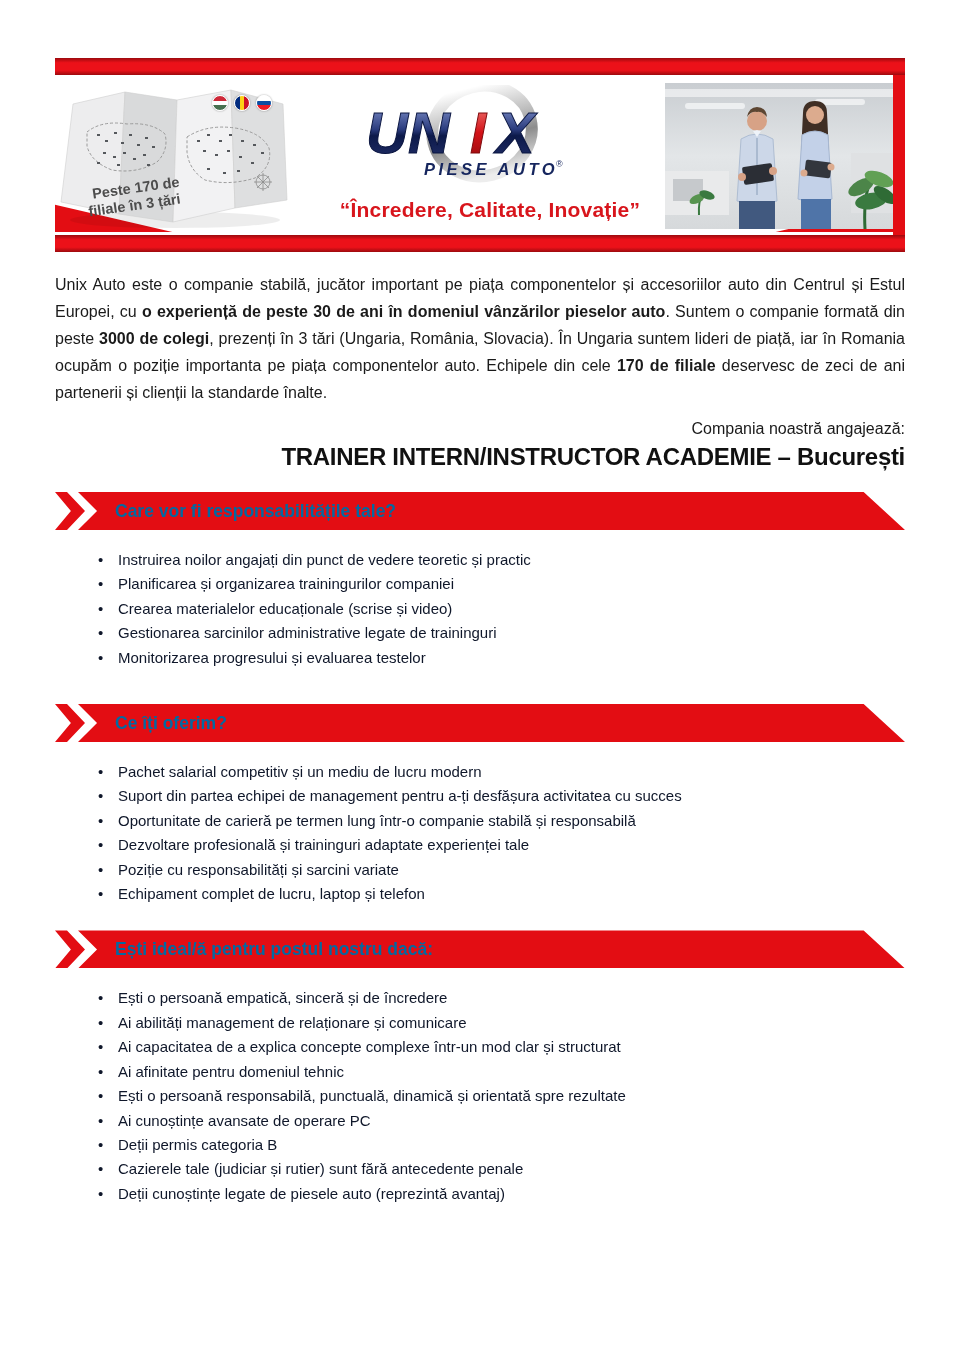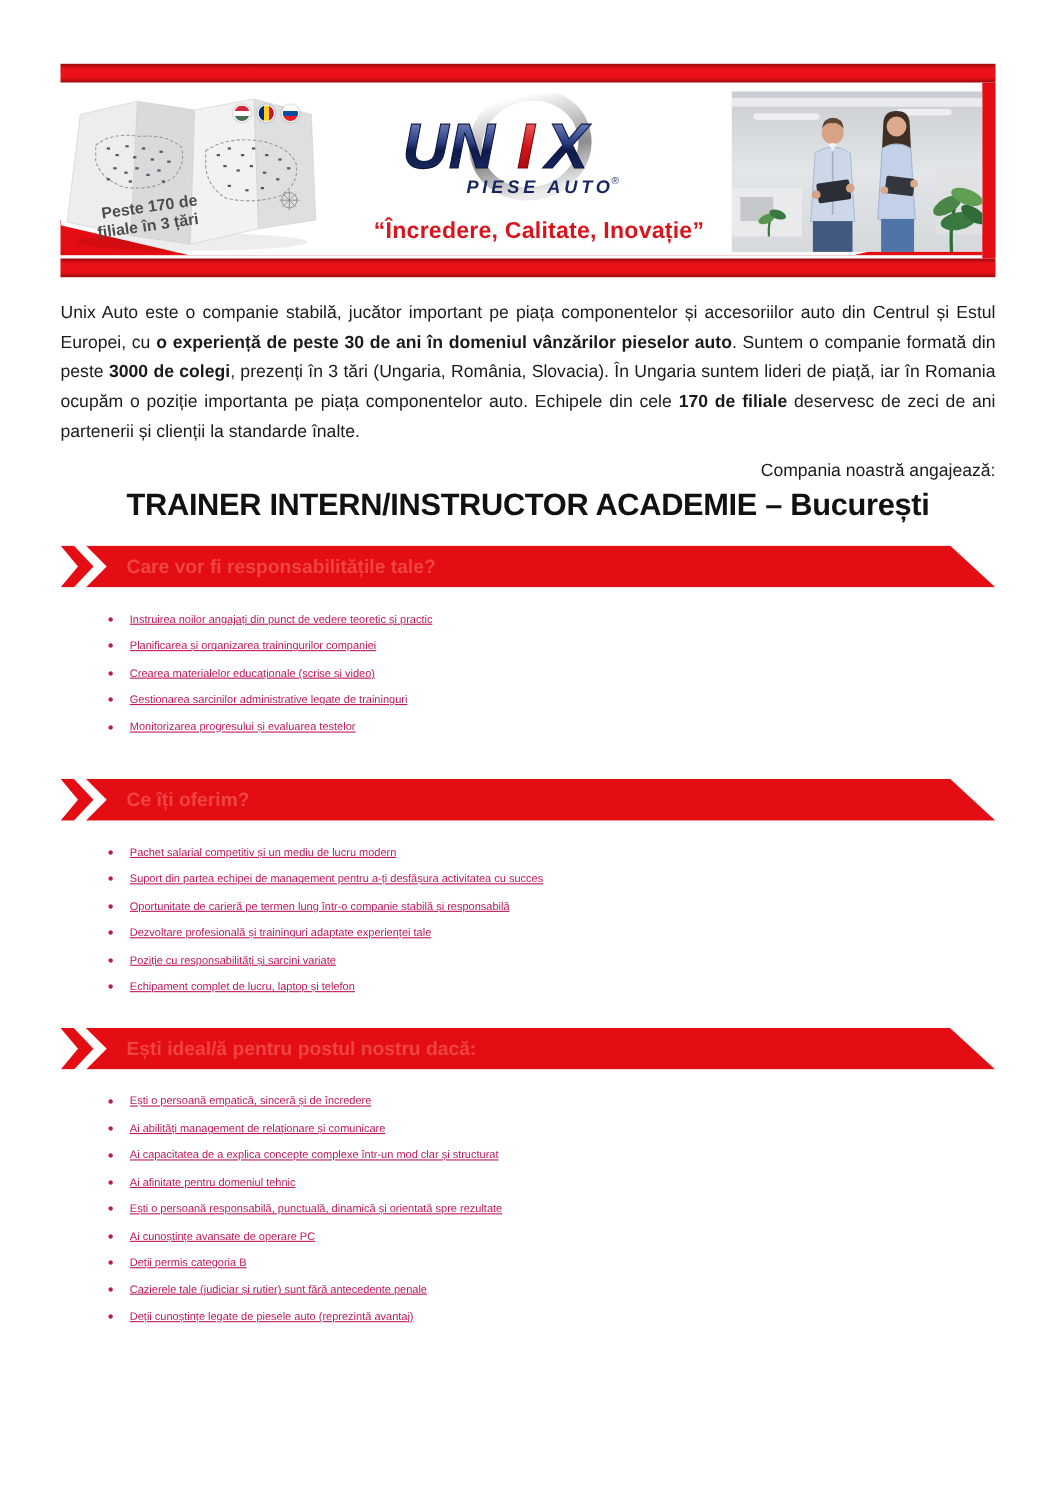--- a/index.html
+++ b/index.html
@@ -55,51 +55,50 @@
   
   .intro {
     margin-top:19px;
     font-size:16px; line-height:27px;
     text-align:justify;
   }
   .intro b { font-weight:bold; }
   .hiring { margin-top:14px; font-size:16px; text-align:right; }
   .job-title {
     margin-top:5px;
-    font-size:28px; font-weight:bold; text-align:center;
+    font-size:24px; font-weight:bold; text-align:right;
     color:#111111; letter-spacing:-0.3px;
     white-space:nowrap;
   }
 
   
   .ribbon { position:relative; height:38px; width:850px; }
   .ribbon .chev {
     position:absolute; left:0; top:0; width:30px; height:38px;
     background:var(--brand_red,#e30d13);
     clip-path:polygon(0 0, 40% 0, 100% 50%, 40% 100%, 0 100%, 53% 50%);
   }
   .ribbon .bar {
     position:absolute; left:23px; top:0; width:827px; height:38px;
     background:var(--brand_red,#e30d13);
     clip-path:polygon(0 0, 95% 0, 100% 100%, 0 100%, 2.3% 50%);
   }
   .ribbon .ribbon-label {
     position:absolute; left:60px; top:0; line-height:38px;
-    color:#ef4444; font-weight:bold; font-size:17.5px; z-index:2;
+    color:#0369a1; font-weight:bold; font-size:17.5px; z-index:2;
   }
   .mt-r1 { margin-top:21px; }
   .mt-r2 { margin-top:34px; }
   .mt-r3 { margin-top:24px; }
 
   ul.bullets { margin:18px 0 0 42px; list-style:none; }
   ul.bullets li {
     position:relative; padding-left:21px;
-    font-size:10px; line-height:24.4px;
-    color:#be185d;
-    text-decoration:underline;
+    font-size:15px; line-height:24.4px;
+    color:#0f172a;
   }
   ul.bullets li::before {
     content:"\2022";
     position:absolute; left:1px; top:0;
     font-size:15px;
   }
 </style>
 </head>
 <body>
 

